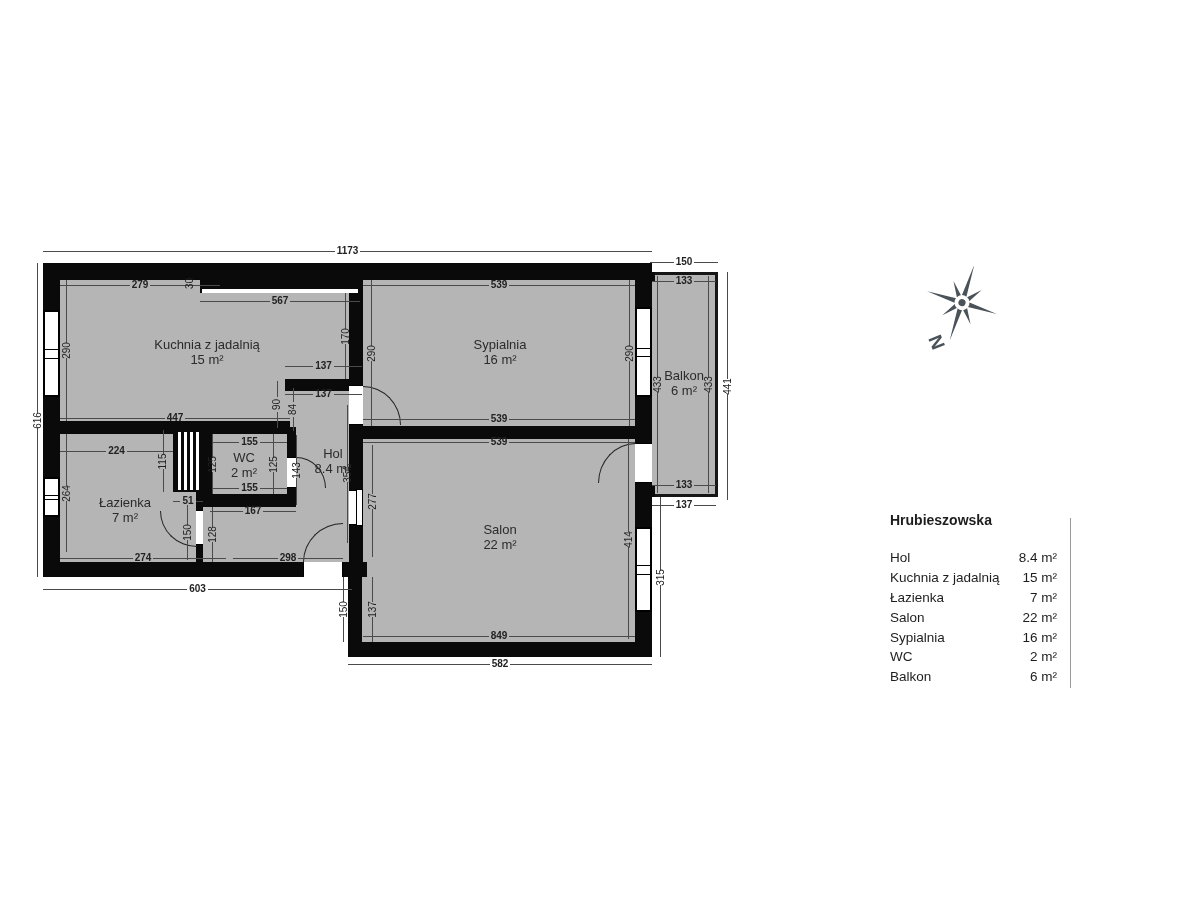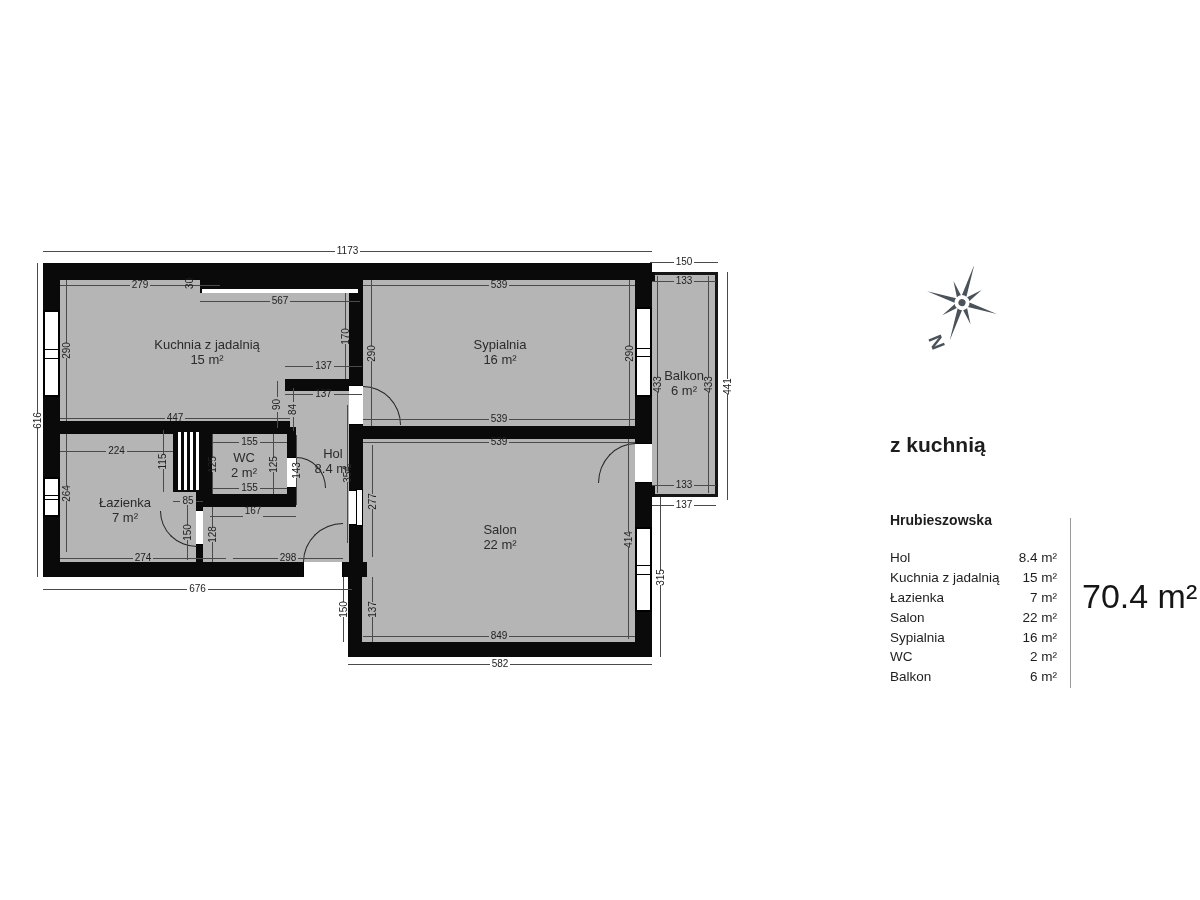--- a/index.html
+++ b/index.html
@@ -19,21 +19,21 @@
   .win::before,.win::after{content:"";position:absolute;left:0;right:0;border-top:1px solid #000;}
   .win::before{top:45%;} .win::after{top:55%;}
   .leaf{position:absolute;background:#fff;border:1px solid #000;box-sizing:border-box;}
   .arc{position:absolute;box-sizing:border-box;border:0 solid #222;}
   .arc-tr{border-top-width:1.4px;border-right-width:1.4px;border-radius:0 100% 0 0;}
   .arc-tl{border-top-width:1.4px;border-left-width:1.4px;border-radius:100% 0 0 0;}
   .arc-bl{border-bottom-width:1.4px;border-left-width:1.4px;border-radius:0 0 0 100%;}
   
   .dimh{position:absolute;display:flex;align-items:center;height:12px;font-size:10px;color:#222;}
   .dimh i{flex:1;border-top:1px solid #4a4a4a;height:0;}
-  .dimh b{font-weight:normal;padding:0 2px;white-space:nowrap;line-height:12px;}
+  .dimh b{font-weight:bold;padding:0 2px;white-space:nowrap;line-height:12px;}
   .dimv{position:absolute;display:flex;flex-direction:column;align-items:center;width:12px;font-size:10px;color:#222;}
   .dimv i{flex:1;border-left:1px solid #4a4a4a;width:0;}
   .dimv b{font-weight:normal;white-space:nowrap;transform:rotate(-90deg);line-height:11px;padding:2px 0;}
   .rlabel{position:absolute;transform:translate(-50%,-50%);text-align:center;color:#2b2b2b;
           font-size:13px;line-height:15px;white-space:nowrap;}
   
   #title{position:absolute;left:890px;top:430px;width:300px;font-size:21px;line-height:30px;
          font-weight:600;color:#1d1d1d;}
   #areas-header{position:absolute;left:890px;top:512px;font-size:14px;font-weight:bold;color:#1d1d1d;}
   #areas-table{position:absolute;left:890px;top:548px;width:167px;font-size:13.5px;color:#1d1d1d;}
@@ -157,41 +157,41 @@
         <b>155</b>
         <i></i>
       </div>
   <div class="dimh" style="left:182px;top:237px;width:75px;">
         <i></i>
         <b>155</b>
         <i></i>
       </div>
   <div class="dimh" style="left:143px;top:250px;width:30px;">
         <i></i>
-        <b>85</b>
-        <i></i>
-      </div>
-  <div class="dimh" style="left:180px;top:260px;width:86px;align-items:flex-end;">
+        <b>51</b>
+        <i></i>
+      </div>
+  <div class="dimh" style="left:180px;top:260px;width:86px;">
         <i></i>
         <b>167</b>
         <i></i>
       </div>
   <div class="dimh" style="left:30px;top:307px;width:166px;">
         <i></i>
         <b>274</b>
         <i></i>
       </div>
   <div class="dimh" style="left:203px;top:307px;width:110px;">
         <i></i>
         <b>298</b>
         <i></i>
       </div>
   <div class="dimh" style="left:13px;top:338px;width:309px;">
         <i></i>
-        <b>676</b>
+        <b>603</b>
         <i></i>
       </div>
   <div class="dimh" style="left:622px;top:234px;width:64px;">
         <i></i>
         <b>133</b>
         <i></i>
       </div>
   <div class="dimh" style="left:622px;top:254px;width:64px;">
         <i></i>
         <b>137</b>
@@ -362,21 +362,20 @@
     <g transform="rotate(18 50 46)">
       <polygon fill="#4a525a" points="50,-4 53.1,38.6 68.6,23.4 57.4,42.9 96,46 57.4,49.1 68.6,68.6 53.1,53.4 50,96 46.9,53.4 31.4,68.6 42.6,49.1 4,46 42.6,42.9 31.4,23.4 46.9,38.6"></polygon>
       <circle cx="50" cy="46" r="9.5" fill="#ffffff"></circle>
       <circle cx="50" cy="46" r="4.5" fill="#4a525a"></circle>
     </g>
     <text x="8" y="102" font-size="24" font-weight="bold" fill="#4a525a" transform="rotate(68 16 96)">N</text>
   </svg>
 </div>
 
 <div id="title">
-  <div>z kuchnią</div>
 </div>
 
 <div id="areas-header">Hrubieszowska</div>
 
 <div id="areas-table">
   <div class="arow">
     <span>Hol</span>
     <span>8.4 m²</span>
   </div>
   <div class="arow">
@@ -399,15 +398,14 @@
     <span>WC</span>
     <span>2 m²</span>
   </div>
   <div class="arow">
     <span>Balkon</span>
     <span>6 m²</span>
   </div>
 </div>
 
 <div id="divider"></div>
-<div id="total-area">70.4 m²</div>
 
 </div>
 
 </body></html>

